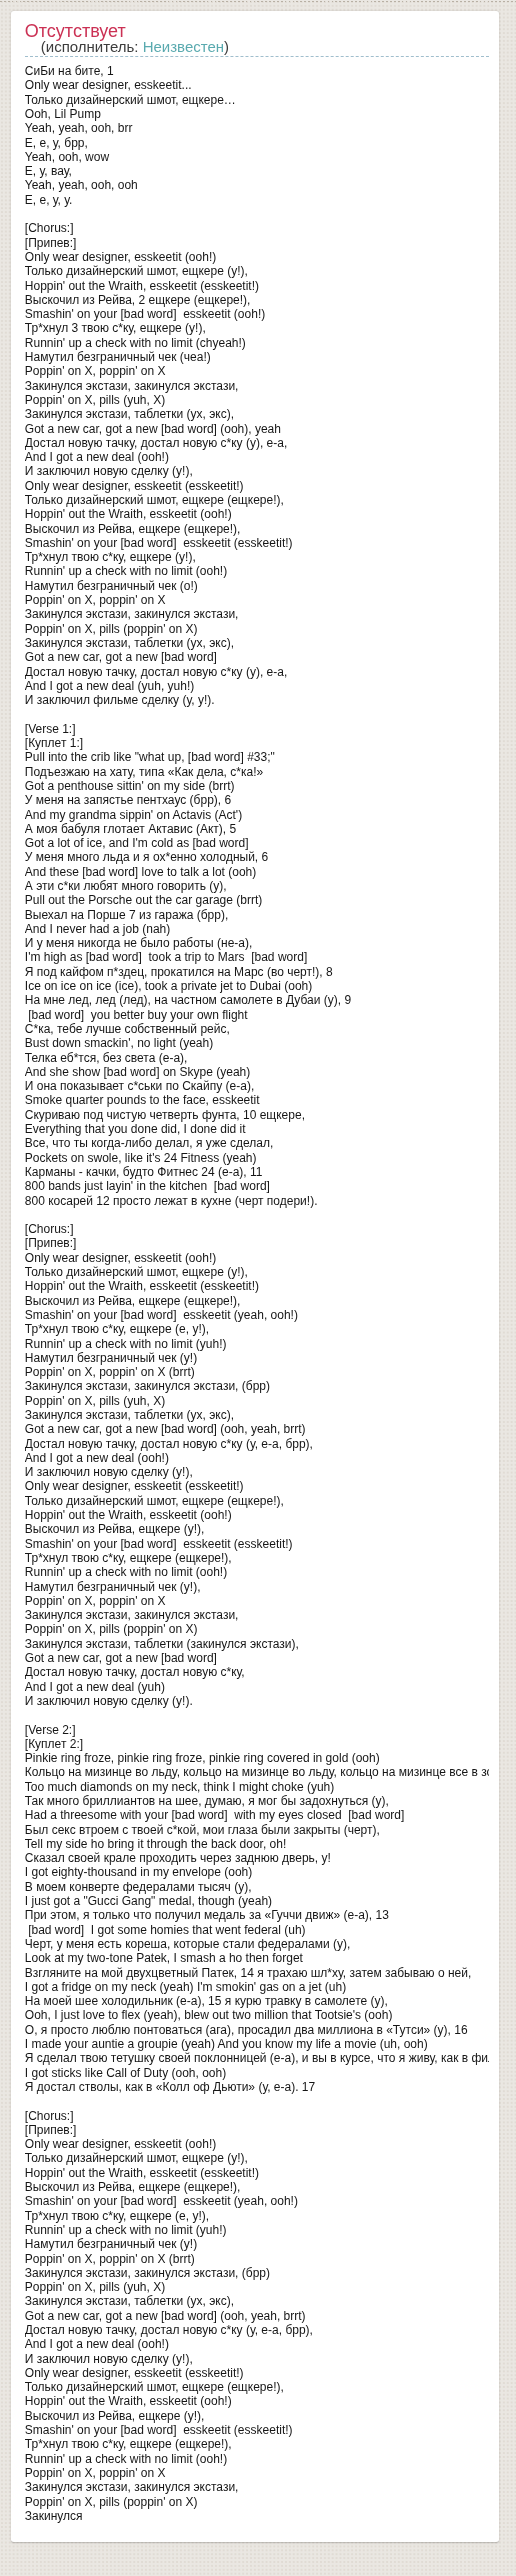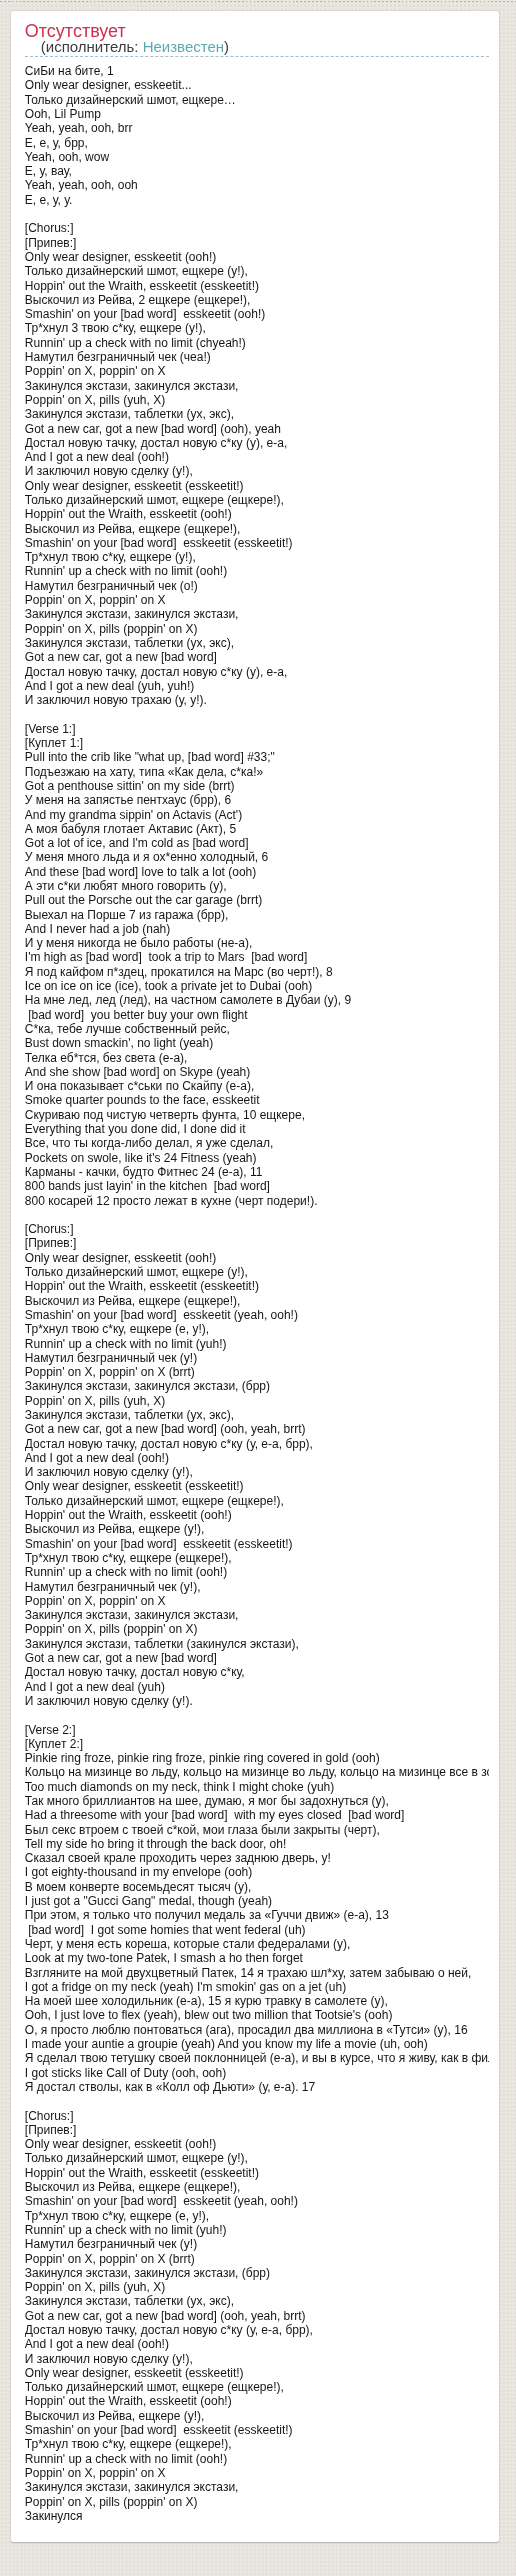--- a/index.html
+++ b/index.html
@@ -93,21 +93,21 @@
         <div class="line">Тр*хнул твою с*ку, ещкере (у!),</div>
         <div class="line">Runnin' up a check with no limit (ooh!)</div>
         <div class="line">Намутил безграничный чек (о!)</div>
         <div class="line">Poppin' on X, poppin' on X</div>
         <div class="line">Закинулся экстази, закинулся экстази,</div>
         <div class="line">Poppin' on X, pills (poppin' on X)</div>
         <div class="line">Закинулся экстази, таблетки (ух, экс),</div>
         <div class="line">Got a new car, got a new [bad word]</div>
         <div class="line">Достал новую тачку, достал новую с*ку (у), е-а,</div>
         <div class="line">And I got a new deal (yuh, yuh!)</div>
-        <div class="line">И заключил новую трахаю (у, у!).</div>
+        <div class="line">И заключил фильме сделку (у, у!).</div>
       </div>
       <div class="stanza">
         <div class="line">[Verse 1:]</div>
         <div class="line">[Куплет 1:]</div>
         <div class="line">Pull into the crib like "what up, [bad word] #33;"</div>
         <div class="line">Подъезжаю на хату, типа «Как дела, с*ка!»</div>
         <div class="line">Got a penthouse sittin' on my side (brrt)</div>
         <div class="line">У меня на запястье пентхаус (брр), 6</div>
         <div class="line">And my grandma sippin' on Actavis (Act')</div>
         <div class="line">А моя бабуля глотает Актавис (Акт), 5</div>
@@ -179,21 +179,21 @@
         <div class="line">[Куплет 2:]</div>
         <div class="line">Pinkie ring froze, pinkie ring froze, pinkie ring covered in gold (ooh)</div>
         <div class="line">Кольцо на мизинце во льду, кольцо на мизинце во льду, кольцо на мизинце все в золоте (о),</div>
         <div class="line">Too much diamonds on my neck, think I might choke (yuh)</div>
         <div class="line">Так много бриллиантов на шее, думаю, я мог бы задохнуться (у),</div>
         <div class="line">Had a threesome with your [bad word]  with my eyes closed  [bad word]</div>
         <div class="line">Был секс втроем с твоей с*кой, мои глаза были закрыты (черт),</div>
         <div class="line">Tell my side ho bring it through the back door, oh!</div>
         <div class="line">Сказал своей крале проходить через заднюю дверь, у!</div>
         <div class="line">I got eighty-thousand in my envelope (ooh)</div>
-        <div class="line">В моем конверте восемьдесят тысяч (у),</div>
+        <div class="line">В моем конверте федералами тысяч (у),</div>
         <div class="line">I just got a "Gucci Gang" medal, though (yeah)</div>
         <div class="line">При этом, я только что получил медаль за «Гуччи движ» (е-а), 13</div>
         <div class="line"> [bad word]  I got some homies that went federal (uh)</div>
         <div class="line">Черт, у меня есть кореша, которые стали федералами (у),</div>
         <div class="line">Look at my two-tone Patek, I smash a ho then forget</div>
         <div class="line">Взгляните на мой двухцветный Патек, 14 я трахаю шл*ху, затем забываю о ней,</div>
         <div class="line">I got a fridge on my neck (yeah) I'm smokin' gas on a jet (uh)</div>
         <div class="line">На моей шее холодильник (е-а), 15 я курю травку в самолете (у),</div>
         <div class="line">Ooh, I just love to flex (yeah), blew out two million that Tootsie's (ooh)</div>
         <div class="line">О, я просто люблю понтоваться (ага), просадил два миллиона в «Тутси» (у), 16</div>

